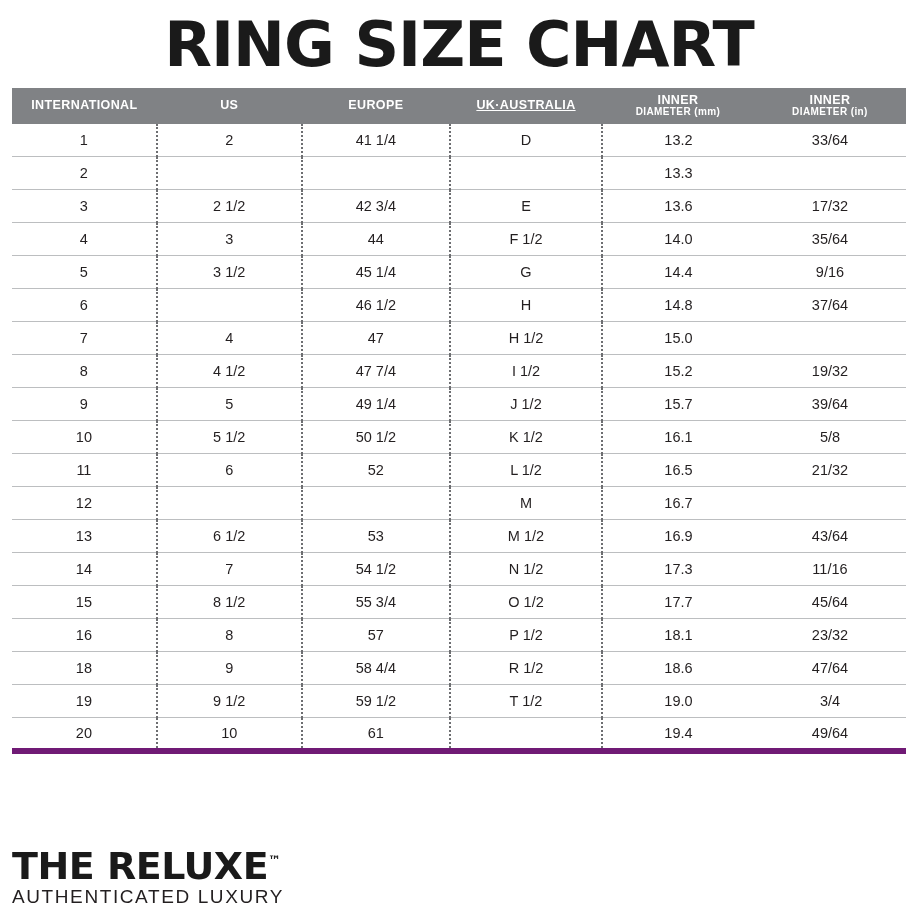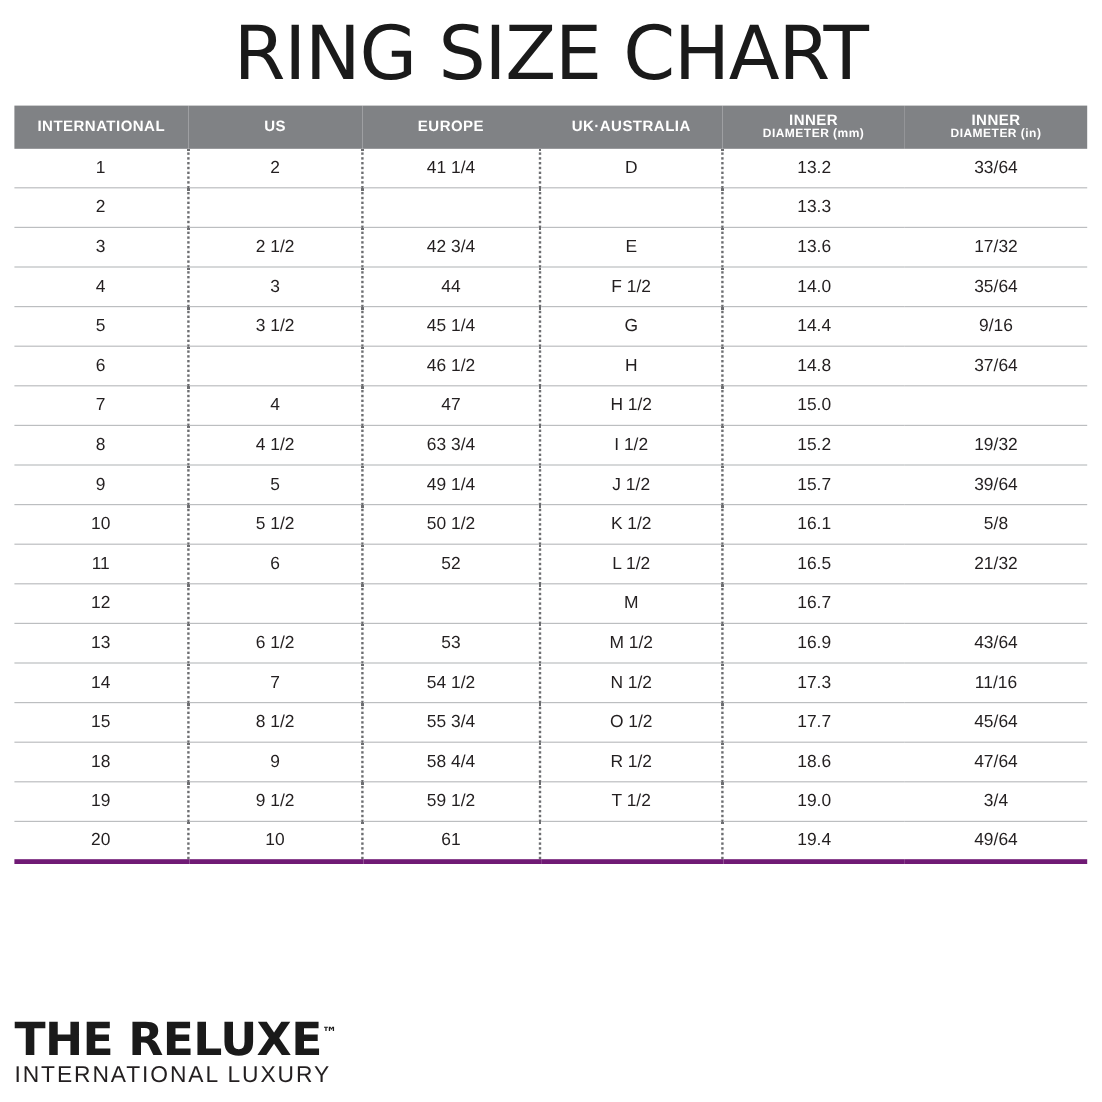--- a/index.html
+++ b/index.html
@@ -14,21 +14,21 @@
     width: 918px;
     height: 918px;
     position: relative;
     display: flex;
     flex-direction: column;
     padding: 0 12px;
   }
   .title {
     text-align: center;
     font-family: "DejaVu Sans", sans-serif;
-    font-weight: 400;
+    font-weight: 700;
     font-size: 62px;
     letter-spacing: -1px;
     line-height: 1;
     padding: 14px 0 12px 0;
     color: #1a1a1a;
   }
   table.chart {
     width: 100%;
     border-collapse: collapse;
     table-layout: fixed;
@@ -53,30 +53,30 @@
   }
   table.chart tbody td {
     font-size: 14.5px;
     text-align: center;
     height: 33px;
     border-bottom: 1px solid #bcbec0;
     color: #231f20;
     padding: 0 2px;
   }
   table.chart tbody tr:last-child td {
-    border-bottom: 4px solid #701a75;
+    border-bottom: 6px solid #701a75;
   }
   
   table.chart tbody td.dotted {
     border-right: 2px dotted #6d6e71;
   }
   table.chart thead th.c0 { width: 16.2%; }
   table.chart thead th.c1 { width: 16.2%; }
   table.chart thead th.c2 { width: 16.6%; }
-  table.chart thead th.c3 { width: 17.0%; }
+  table.chart thead th.c3 { width: 17.0%; text-decoration: underline; }
   table.chart thead th.c4 { width: 17.0%; }
   table.chart thead th.c5 { width: 17.0%; }
 
   .footer {
     margin-top: auto;
     padding-bottom: 10px;
   }
   .brand {
     font-family: "DejaVu Sans", sans-serif;
     font-weight: 900;
@@ -192,21 +192,21 @@
           <td class="dotted">7</td>
           <td class="dotted">4</td>
           <td class="dotted">47</td>
           <td class="dotted">H 1/2</td>
           <td>15.0</td>
           <td></td>
         </tr>
         <tr>
           <td class="dotted">8</td>
           <td class="dotted">4 1/2</td>
-          <td class="dotted">63 3/4</td>
+          <td class="dotted">47 7/4</td>
           <td class="dotted">I 1/2</td>
           <td>15.2</td>
           <td>19/32</td>
         </tr>
         <tr>
           <td class="dotted">9</td>
           <td class="dotted">5</td>
           <td class="dotted">49 1/4</td>
           <td class="dotted">J 1/2</td>
           <td>15.7</td>
@@ -254,20 +254,28 @@
         </tr>
         <tr>
           <td class="dotted">15</td>
           <td class="dotted">8 1/2</td>
           <td class="dotted">55 3/4</td>
           <td class="dotted">O 1/2</td>
           <td>17.7</td>
           <td>45/64</td>
         </tr>
         <tr>
+          <td class="dotted">16</td>
+          <td class="dotted">8</td>
+          <td class="dotted">57</td>
+          <td class="dotted">P 1/2</td>
+          <td>18.1</td>
+          <td>23/32</td>
+        </tr>
+        <tr>
           <td class="dotted">18</td>
           <td class="dotted">9</td>
           <td class="dotted">58 4/4</td>
           <td class="dotted">R 1/2</td>
           <td>18.6</td>
           <td>47/64</td>
         </tr>
         <tr>
           <td class="dotted">19</td>
           <td class="dotted">9 1/2</td>
@@ -282,16 +290,16 @@
           <td class="dotted">61</td>
           <td class="dotted"></td>
           <td>19.4</td>
           <td>49/64</td>
         </tr>
       </tbody>
   </table>
 
   <div class="footer">
     <div class="brand"><span>THE RELUXE</span><span class="tm">™</span></div>
-    <div class="tagline">INTERNATIONAL LUXURY</div>
+    <div class="tagline">AUTHENTICATED LUXURY</div>
   </div>
 
 </div>
 
 </body></html>

